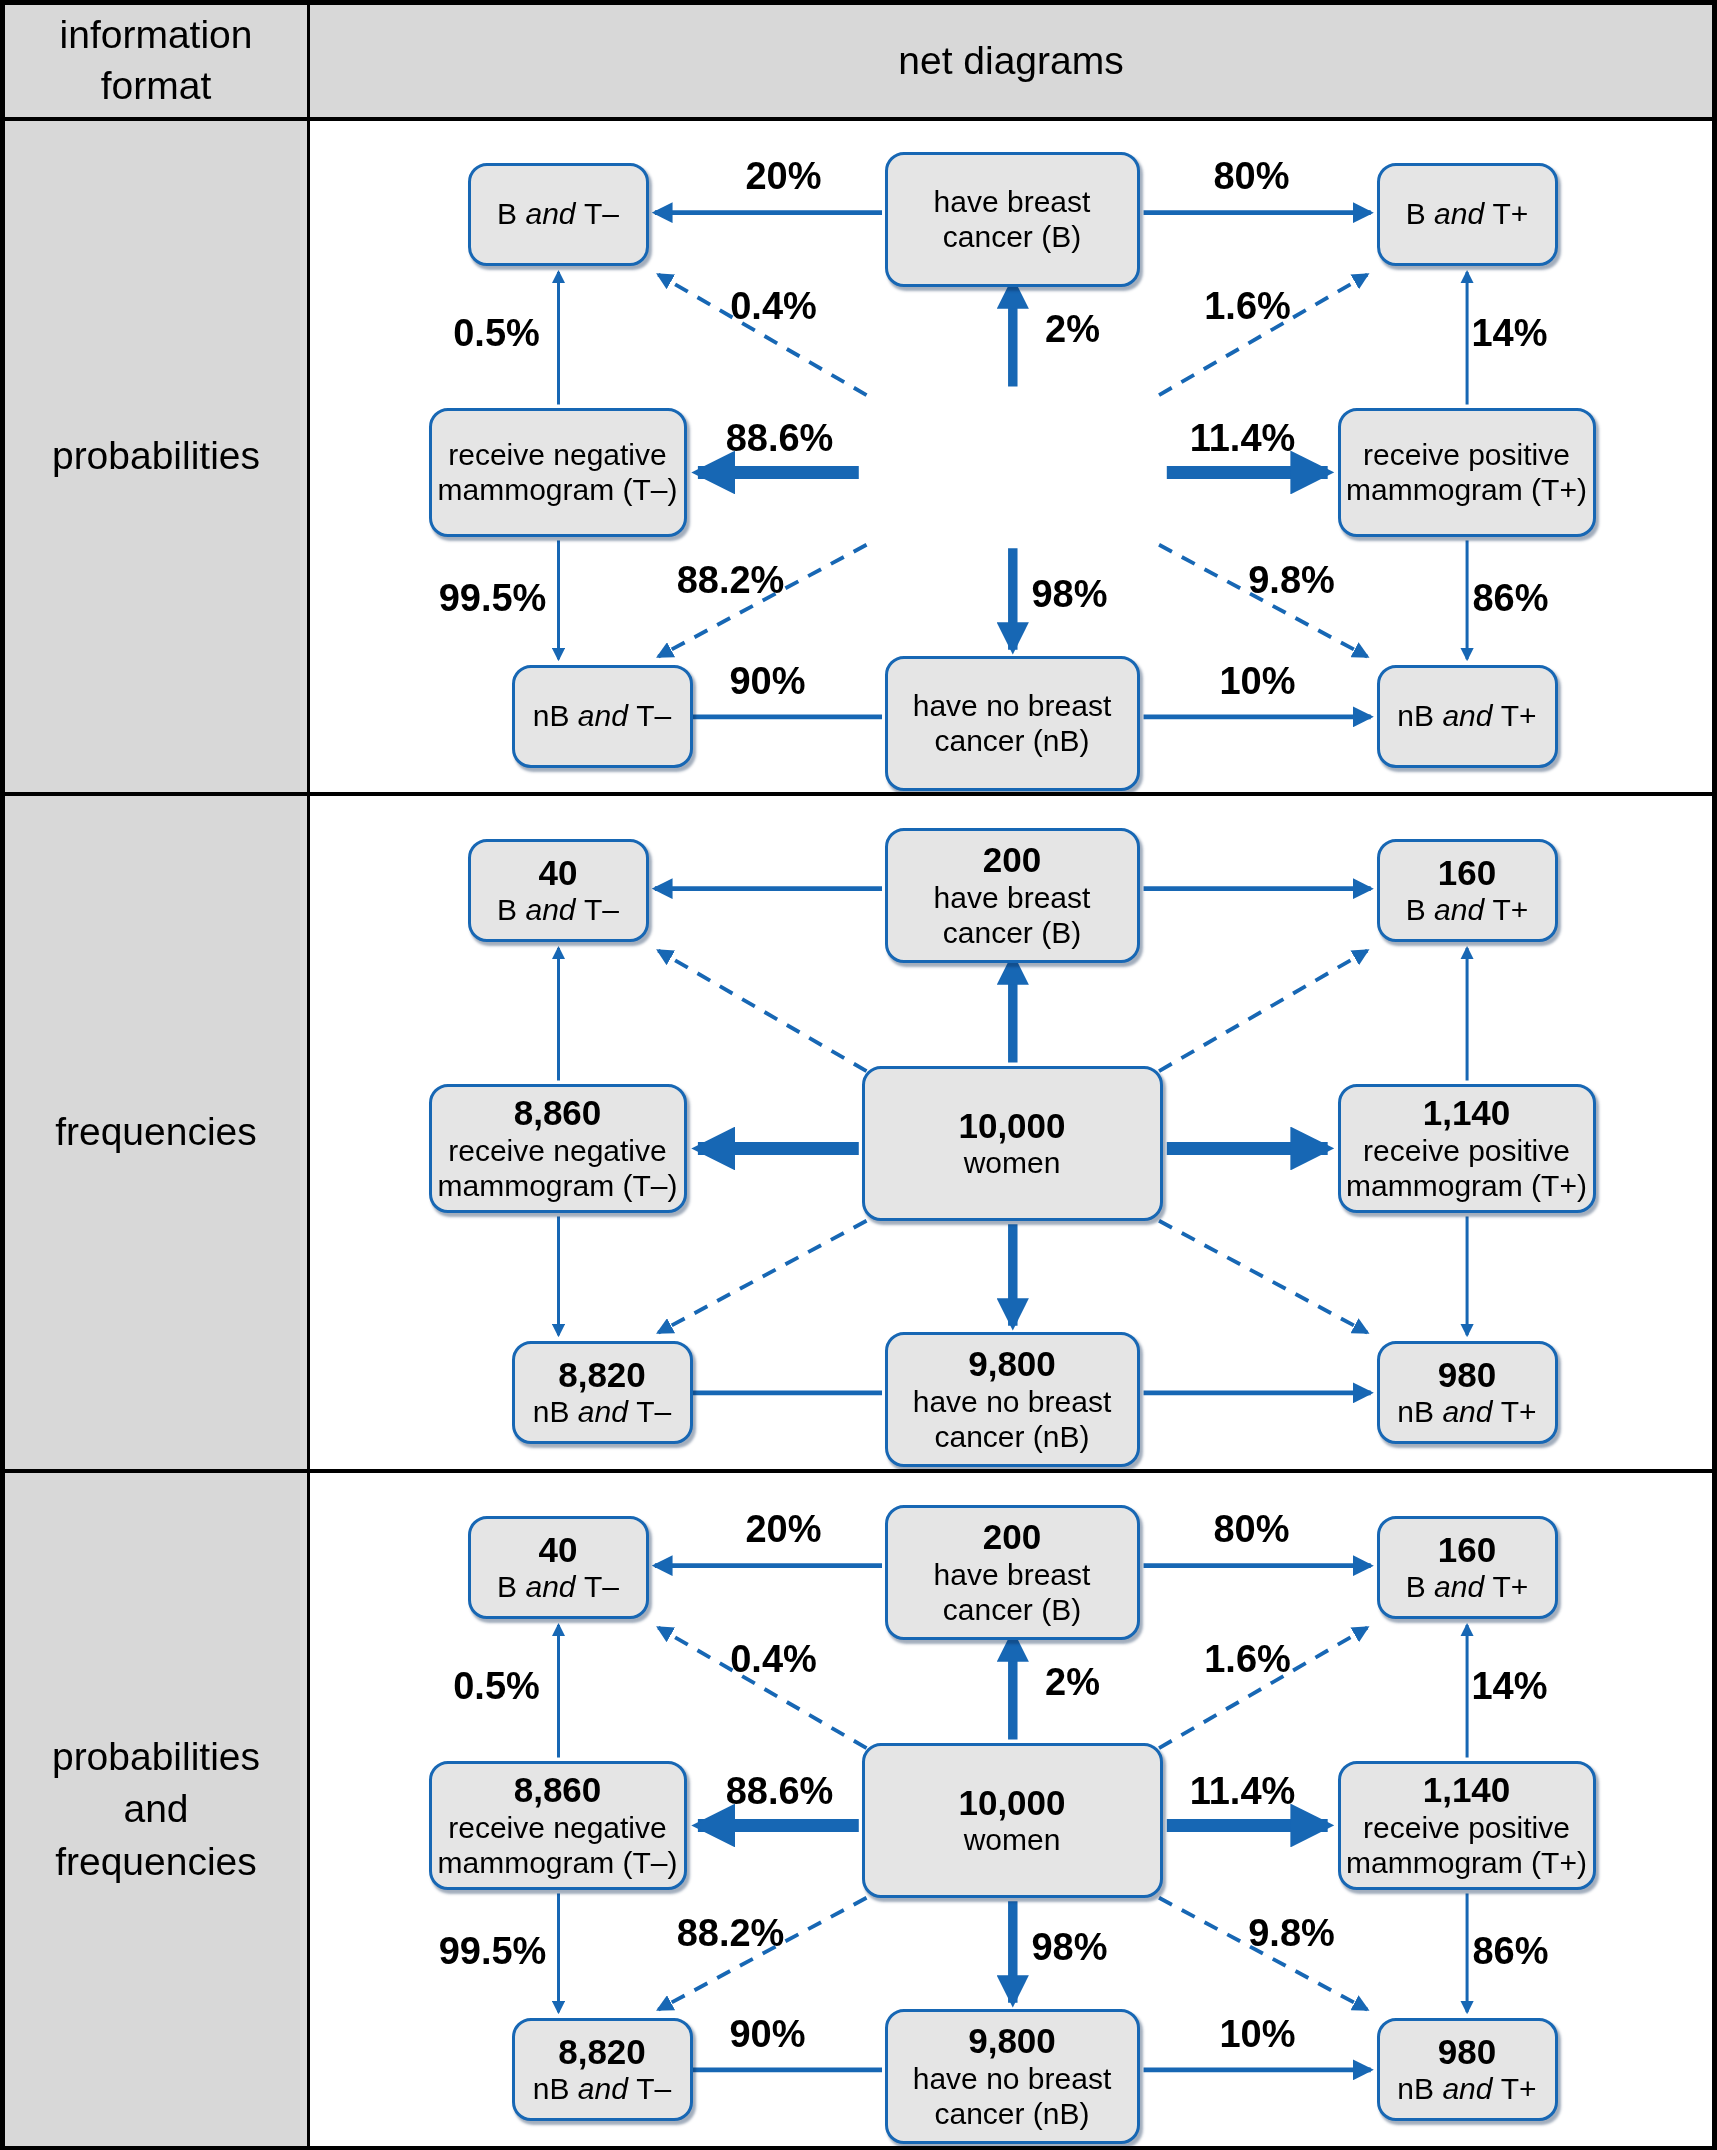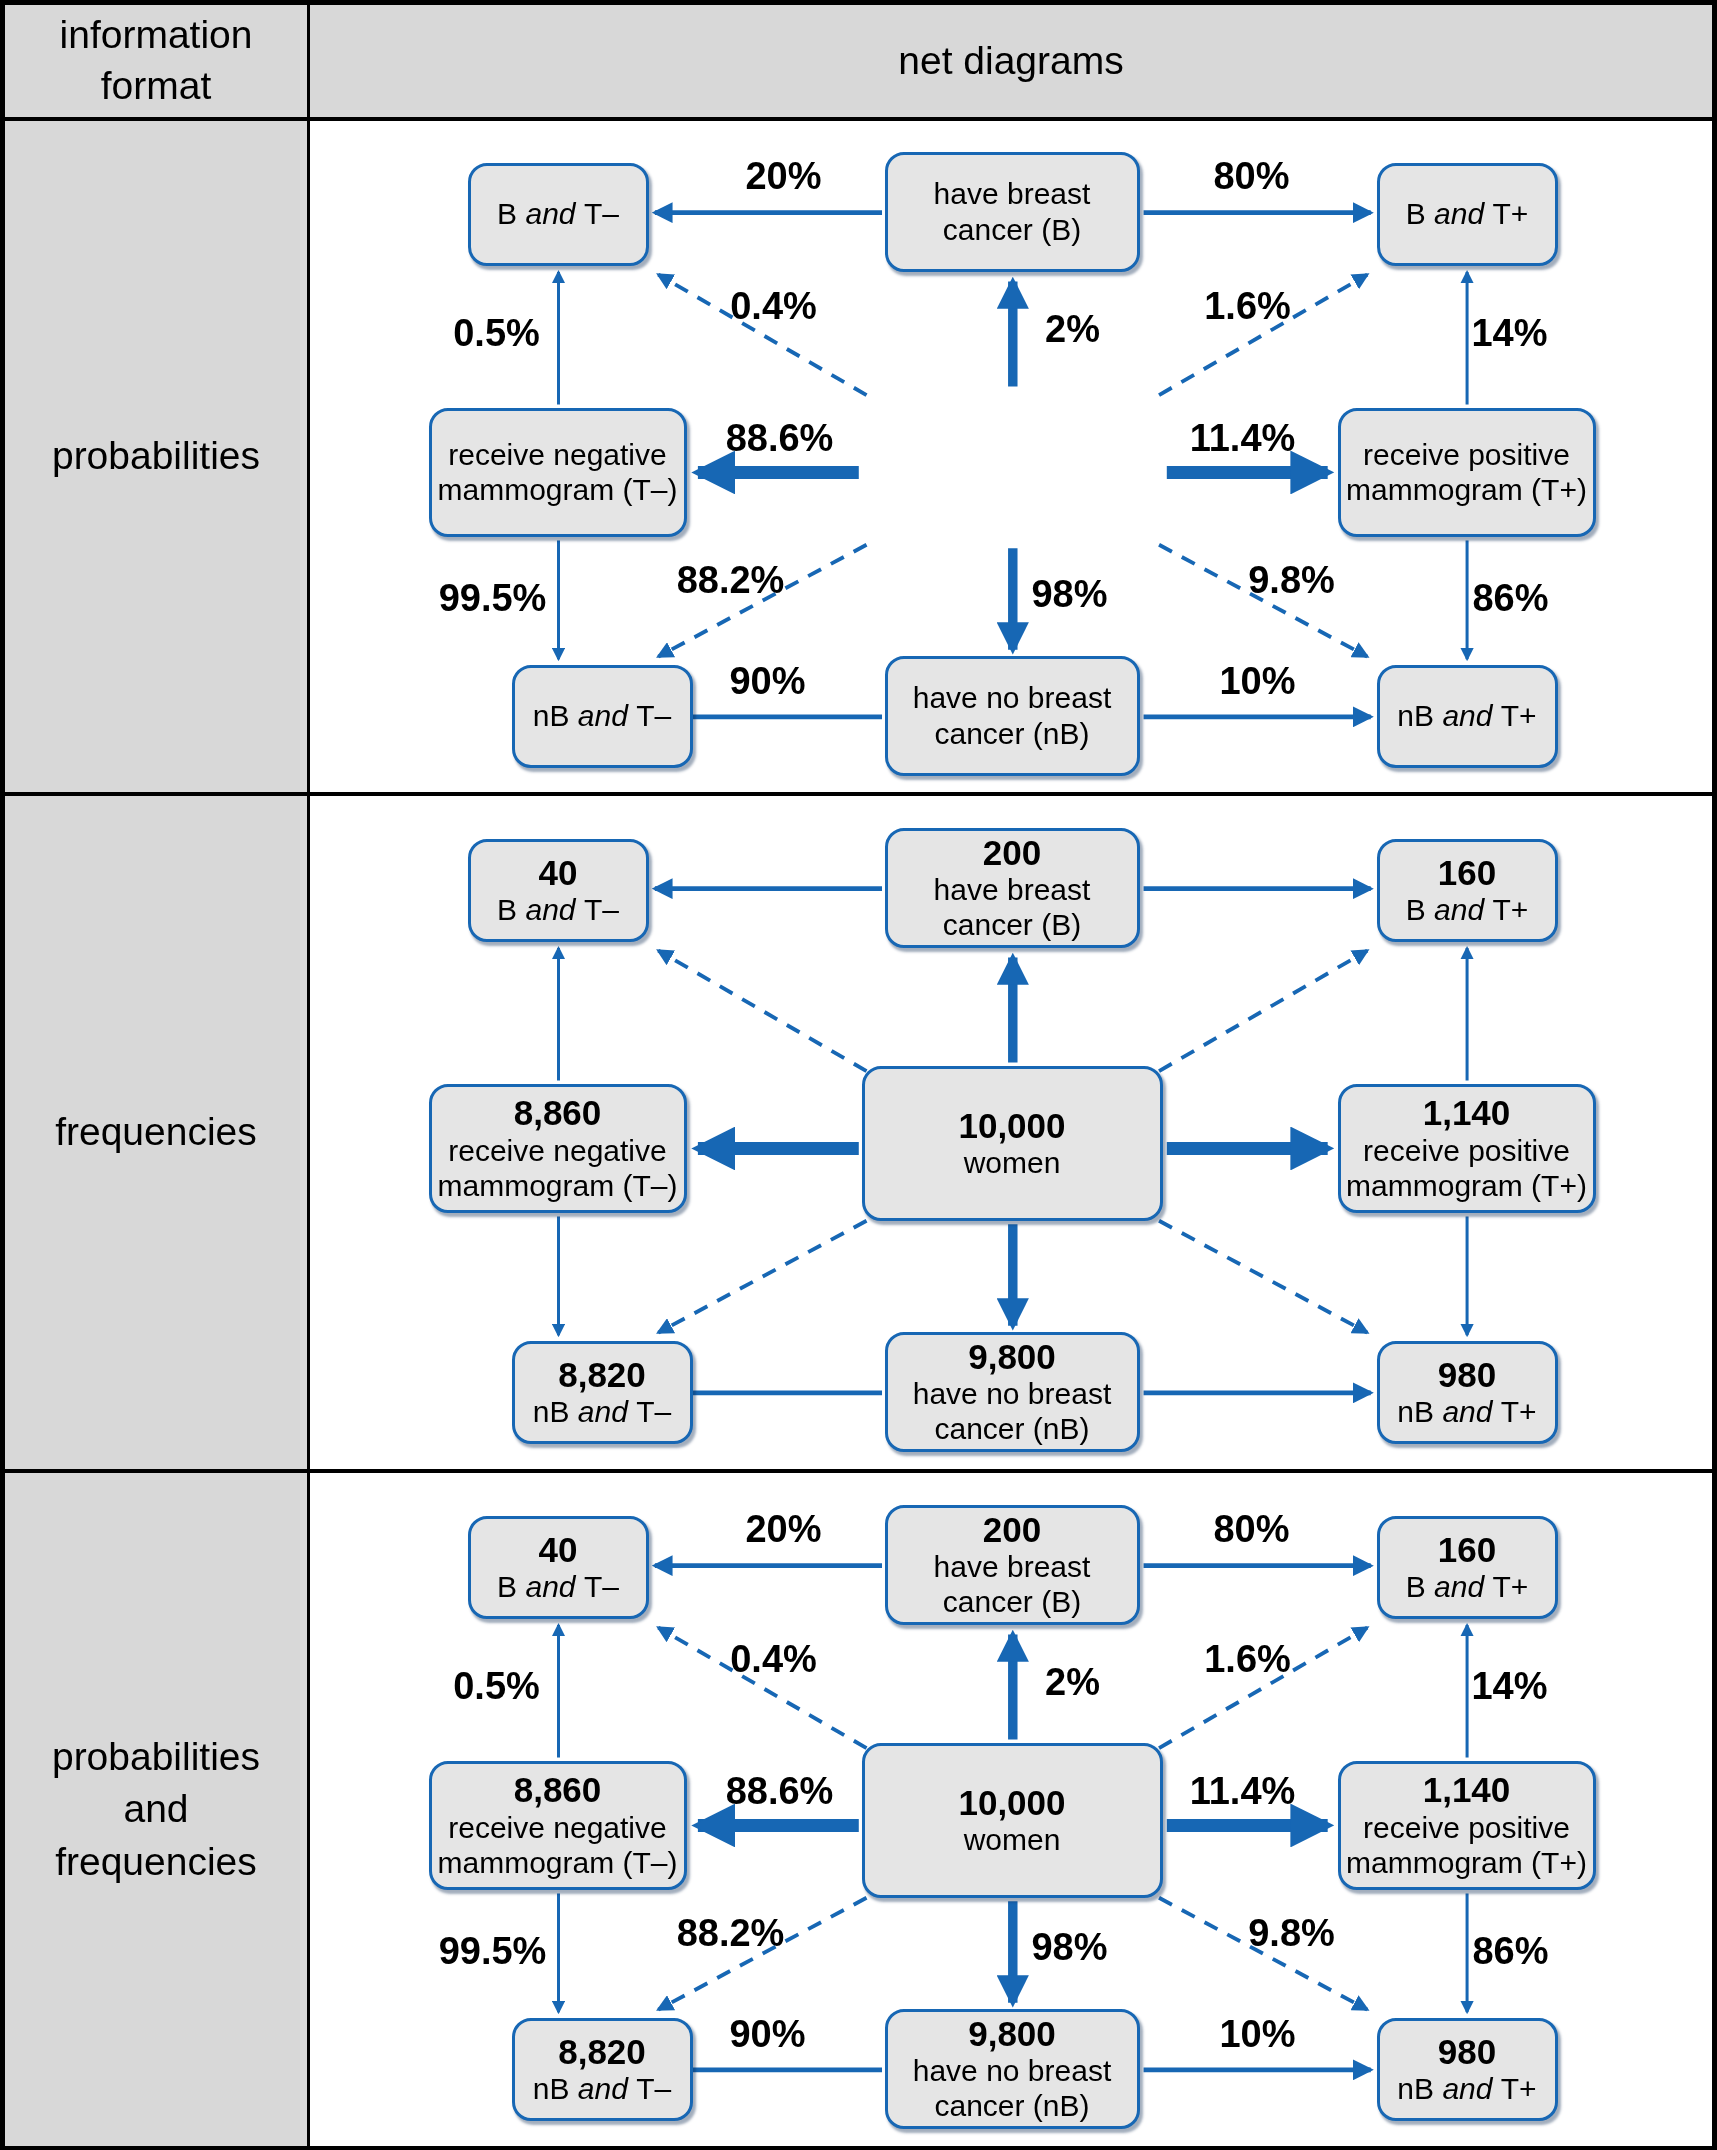--- a/index.html
+++ b/index.html
@@ -29,21 +29,21 @@
         display:flex;flex-direction:column;align-items:center;justify-content:center;
         text-align:center;box-sizing:border-box;}
   .node .num{font-weight:bold;font-size:35px;line-height:1.12;}
   .node .num:empty{display:none;}
   .node .lbl{font-size:30px;line-height:1.17;}
   .node .lbl .l:empty{display:none;}
   .node .lbl i{font-style:italic;}
   .tl,.bl,.tr,.br{width:181px;height:103px;}
   .tl{left:159px;top:40px;}  .tr{left:1068px;top:40px;}
   .bl{left:159px;top:542px;margin-left:44px;} .br{left:1068px;top:542px;}
-  .topn,.botn{width:255px;height:120px;left:576px;}
+  .topn,.botn{width:255px;height:135px;left:576px;}
   .topn{top:29px;} .botn{top:533px;}
   .leftn,.rightn{width:258px;height:129px;top:285px;}
   .leftn{left:120px;} .rightn{left:1029px;}
   .ctr{width:301px;height:155px;left:553px;top:267px;}
   .elabel{position:absolute;transform:translate(-50%,-50%);font-weight:bold;font-size:38px;
           white-space:nowrap;}
   .elabel:empty{display:none;}
   .p-ttl{left:459px;top:53px;margin-left:16px;}   .p-ttr{left:943px;top:53px;}
   .p-dtl{left:465px;top:183px;}  .p-dtr{left:939px;top:183px;}
   .p-ct{left:764px;top:206px;}   .p-ltl{left:188px;top:210px;}  .p-rtr{left:1201px;top:210px;}

